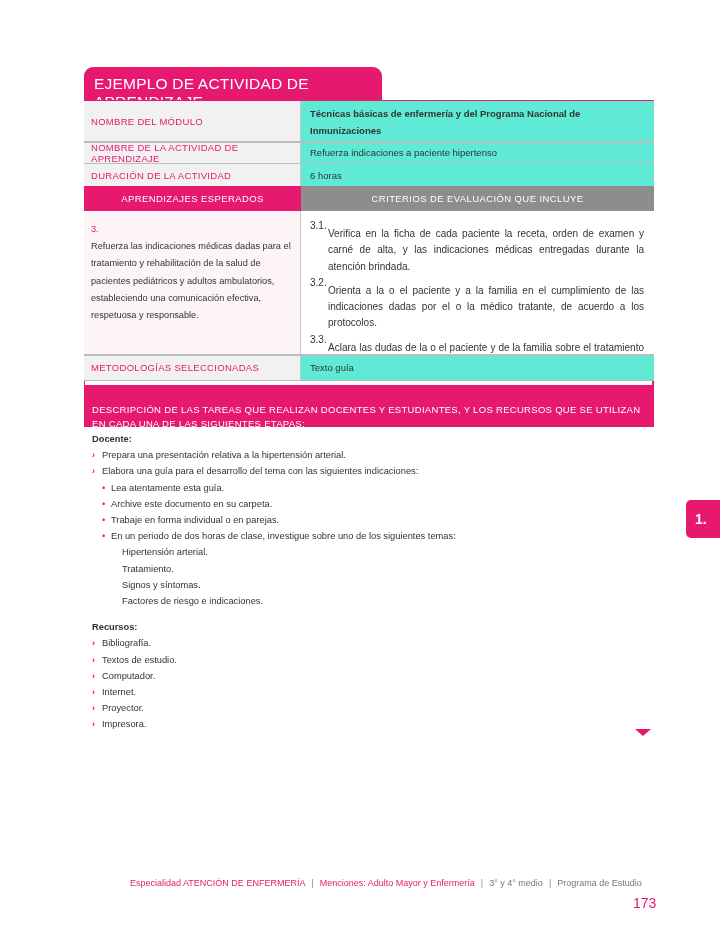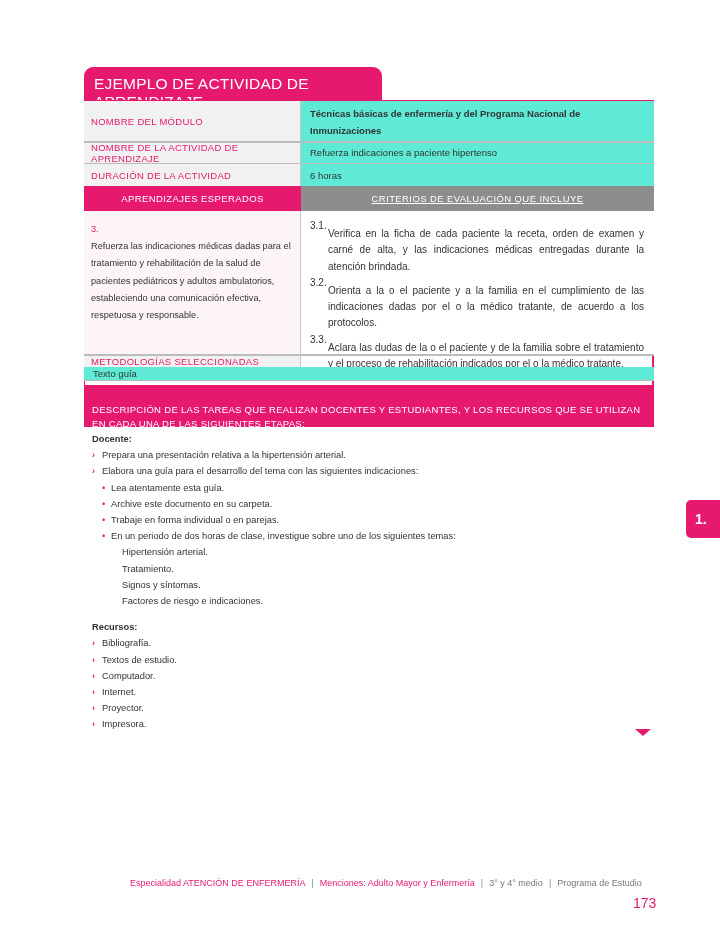--- a/index.html
+++ b/index.html
@@ -38,21 +38,20 @@
   .hdr-row { position: absolute; top: 186px; left: 84px; width: 570px; height: 25px; display: flex; }
   .hdr-left {
     width: 217px; background: #e6196f; color: #fff; font-size: 9.5px; letter-spacing: 0.4px;
     display: flex; align-items: center; justify-content: center;
     font-family: "Liberation Sans", sans-serif;
   }
   .hdr-right {
     flex: 1; background: #8d8d8d; color: #fff; font-size: 9.5px; letter-spacing: 0.4px;
     display: flex; align-items: center; justify-content: center;
     font-family: "Liberation Sans", sans-serif;
-    text-decoration: underline;
   }
 
   .learn-row { position: absolute; top: 211px; left: 84px; width: 570px; height: 143px; display: flex; }
   .learn-left {
     width: 217px; background: #fdf4f7; padding: 10px 6px 0 7px; font-size: 9.2px; line-height: 17.2px;
     color: #333; font-family: "Liberation Sans", sans-serif;
     border-right: 1px solid #c8c8c8;
   }
   .learn-left .num { color: #e6196f; font-weight: normal; }
   .learn-right {
@@ -155,21 +154,21 @@
       <span class="ct">Orienta a la o el paciente y a la familia en el cumplimiento de las indicaciones dadas por el o la médico tratante, de acuerdo a los protocolos.</span>
     </div>
     <div class="crit">
       <span class="cn">3.3.</span>
       <span class="ct">Aclara las dudas de la o el paciente y de la familia sobre el tratamiento y el proceso de rehabilitación indicados por el o la médico tratante.</span>
     </div>
   </div>
 </div>
 <div class="sep" style="top:354px;"></div>
 
-<div class="row" style="top:355.5px;height:24px;flex-direction:column;">
+<div class="row" style="top:355.5px;height:24px;">
   <div class="lbl">METODOLOGÍAS SELECCIONADAS</div>
   <div class="val">Texto guía</div>
 </div>
 <div class="sep" style="top:379.5px;"></div>
 
 <div class="desc-hdr">DESCRIPCIÓN DE LAS TAREAS QUE REALIZAN DOCENTES Y ESTUDIANTES, Y LOS RECURSOS QUE SE UTILIZAN EN CADA UNA DE LAS SIGUIENTES ETAPAS:</div>
 
 <div class="prep-row">
   <div class="prep-right">
     <div class="sub">Docente:</div>

